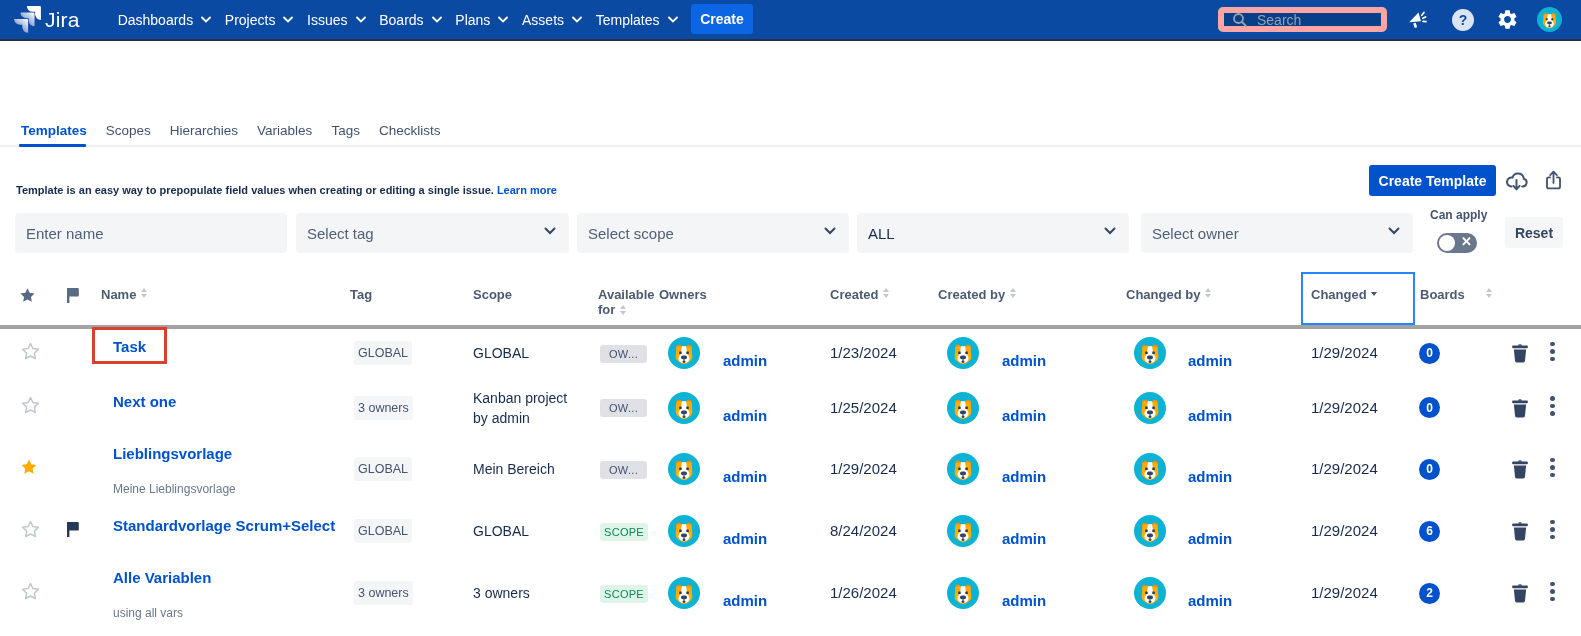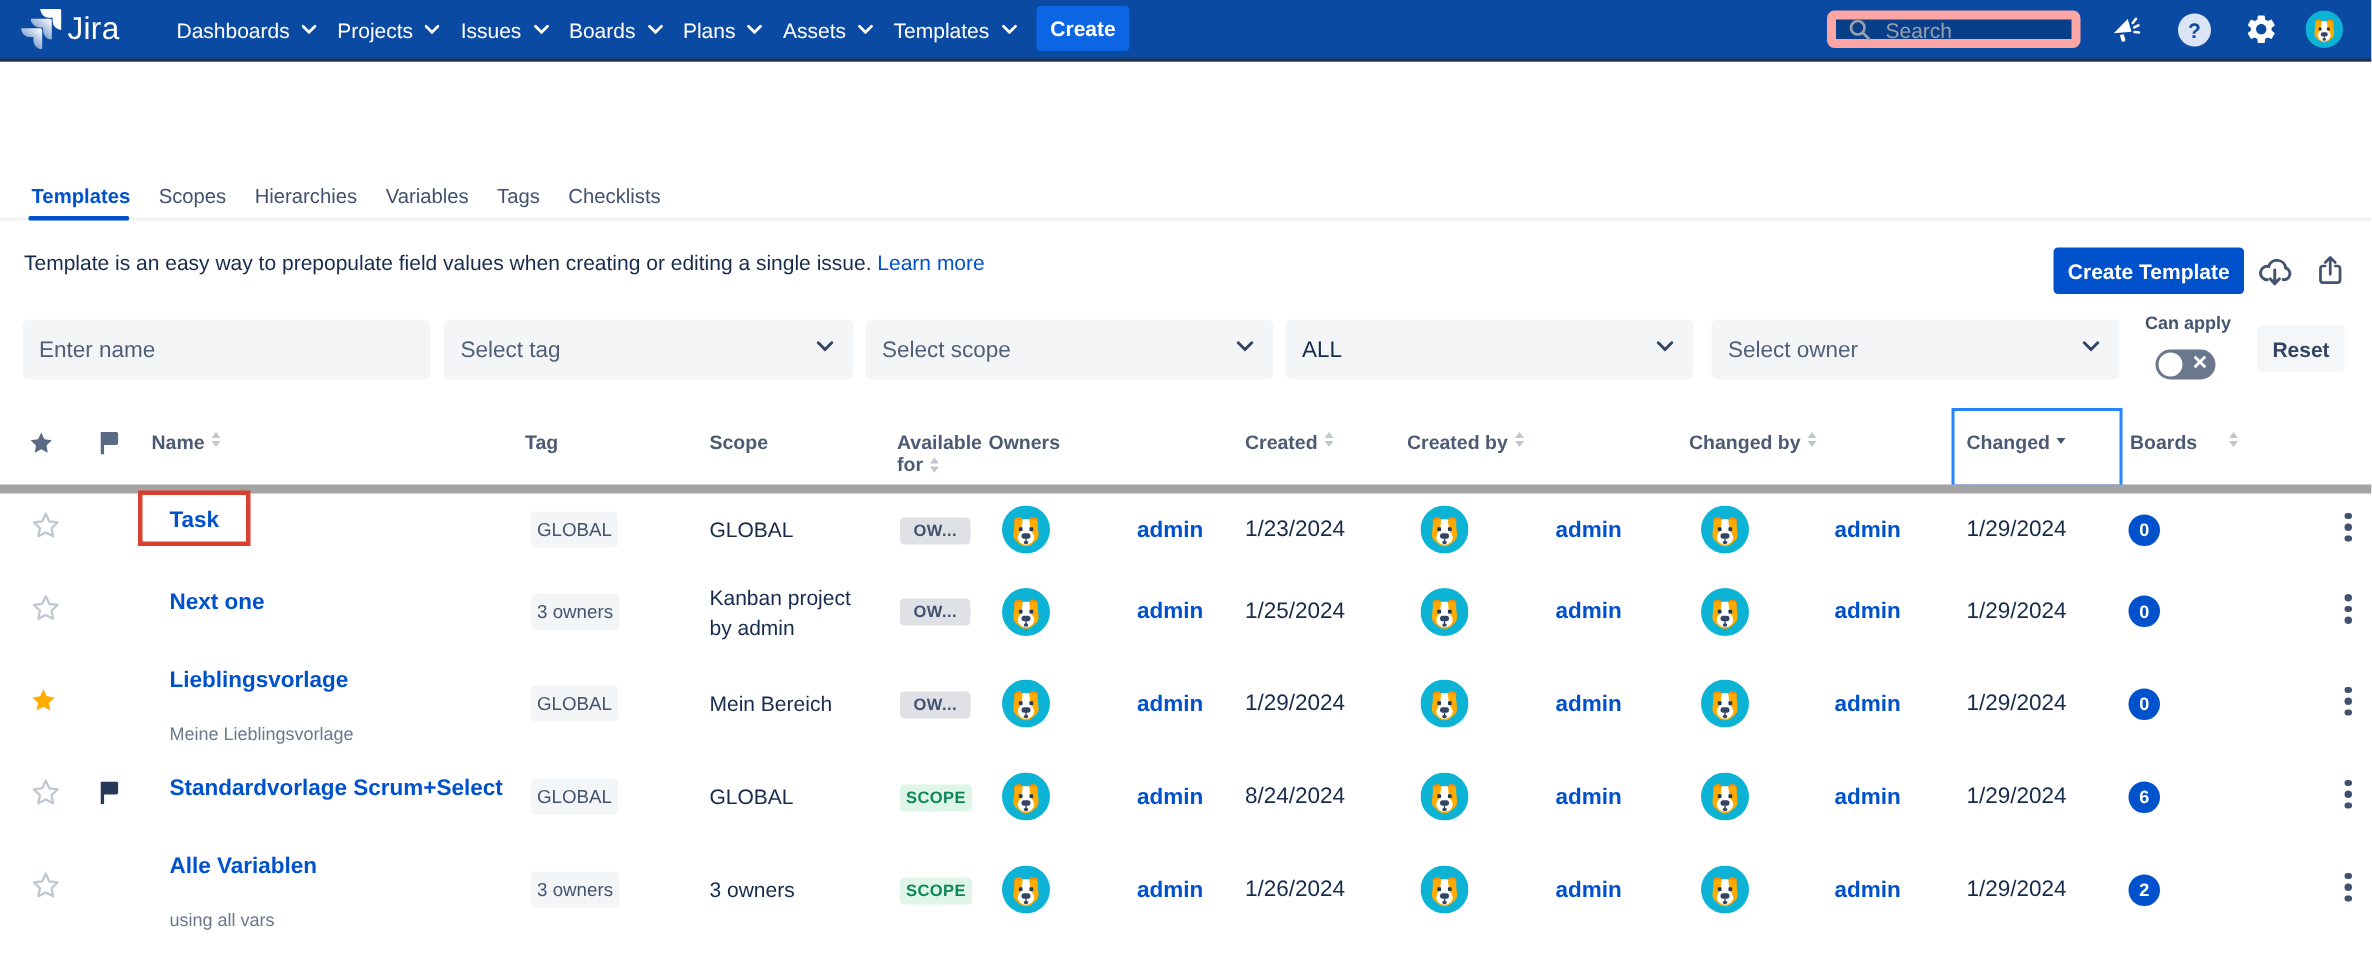--- a/index.html
+++ b/index.html
@@ -16,55 +16,55 @@
 .srch{position:absolute;left:1218px;top:7px;width:169px;height:25px;background:#093e88;border:6px solid #fca5a5;border-radius:5px;display:flex;align-items:center;}
 .srch .ph{color:#97a0af;font-size:14px;margin-left:9px;}
 .navic{position:absolute;top:8px;}
 
 h1{position:absolute;left:22px;top:59px;font-size:28px;font-weight:700;color:#172b4d;letter-spacing:0;}
 .tabs{position:absolute;left:21px;top:123px;display:flex;}
 .tab{font-size:13.5px;color:#42526e;margin-right:19px;}
 .tab.act{color:#0052cc;font-weight:700;}
 .tabgray{position:absolute;left:0;top:145px;width:1581px;height:2px;background:#f0f1f4;}
 .tabblue{position:absolute;left:19px;top:144px;width:67px;height:3px;background:#0052cc;border-radius:1px;}
-.desc{position:absolute;left:16px;top:167px;font-size:14px;color:#172b4d;}
+.desc{position:absolute;left:16px;top:184px;font-size:11px;color:#172b4d;font-weight:bold;}
 .desc a{color:#0052cc;text-decoration:none;}
 .ctbtn{position:absolute;left:1369px;top:165px;width:127px;height:31px;background:#0052cc;border-radius:3px;color:#fff;font-size:14px;font-weight:700;display:flex;align-items:center;justify-content:center;}
 
 .fi{position:absolute;top:213px;height:40px;background:#f4f5f7;border-radius:4px;display:flex;align-items:center;font-size:15px;color:#505f79;}
 .fi .tx{margin-left:11px;}
 .fi .dark{color:#172b4d;}
 .fi svg{position:absolute;right:13px;top:14px;}
 .canlab{position:absolute;left:1430px;top:208px;white-space:nowrap;font-size:12px;font-weight:700;color:#44546f;}
 .toggle{position:absolute;left:1437px;top:233px;width:40px;height:20px;background:#6b778c;border-radius:10px;}
 .toggle .knob{position:absolute;left:2px;top:2px;width:16px;height:16px;border-radius:8px;background:#fff;}
 .toggle .x{position:absolute;right:5px;top:1px;color:#fff;font-size:13px;font-weight:700;}
 .resetbtn{position:absolute;left:1505px;top:217px;width:58px;height:31px;background:#f5f6f8;border-radius:3px;color:#344563;font-size:14px;font-weight:700;display:flex;align-items:center;justify-content:center;}
 
 .trow{position:absolute;left:0;width:1581px;display:flex;padding-left:16px;}
 .c1{width:40px}.c2{width:45px}.c3{width:249px}.c4{width:123px}.c5{width:125px}.c6{width:60px}.c7{width:172px}.c8{width:108px}.c9{width:188px}.c10{width:175px}.c11{width:114px}.c12{width:80px}.c13{width:70px}
-.thead{top:270px;height:59px;border-bottom:6px solid #a3a3a3;font-size:13px;font-weight:700;color:#4c5b73;}
+.thead{top:270px;height:59px;border-bottom:4px solid #a3a3a3;font-size:13px;font-weight:700;color:#4c5b73;}
 .thead>div{display:flex;align-items:flex-start;padding-top:17px;}
 .sortp{display:inline-block;margin-left:5px;position:relative;top:1px;}
 .sortp i{display:block;width:0;height:0;border-left:3.5px solid transparent;border-right:3.5px solid transparent;}
 .sortp .u{border-bottom:4px solid #c1c7d0;margin-bottom:2px;}
 .sortp .d{border-top:4px solid #c1c7d0;}
 .dsort{display:inline-block;width:0;height:0;border-left:3.5px solid transparent;border-right:3.5px solid transparent;border-top:4.5px solid #44546f;margin-left:4px;position:relative;top:5px;}
 .bluebox{position:absolute;left:1301px;top:272px;width:114px;height:53px;border:2px solid #2684ff;background:transparent;}
 .redbox{position:absolute;left:92px;top:327px;width:75px;height:37px;border:3px solid #d9402f;}
 .row{align-items:center;}
 .namecol{display:flex;flex-direction:column;justify-content:center;}
 .name{font-size:15px;font-weight:700;color:#0052cc;line-height:21px;text-decoration:none;}
 .sub{font-size:12px;color:#6b778c;line-height:14px;margin-top:18px;}
 .chip{background:#f4f5f7;border-radius:3px;padding:5px 4px;font-size:12.5px;color:#44546f;margin-left:4px;display:inline-block;}
 .scopetx{font-size:14px;color:#172b4d;line-height:20px;}
-.badge{font-size:11px;font-weight:700;border-radius:3px;padding:3px 5px;letter-spacing:0.3px;display:inline-block;margin-left:2px;}
+.badge{font-size:11px;font-weight:400;border-radius:3px;padding:3px 5px;letter-spacing:0.3px;display:inline-block;margin-left:2px;}
 .bow{background:#dfe1e6;color:#42526e;padding:3px 9px;}
 .bscope{background:#dff5e8;color:#0b855a;padding:3px 4px;}
-.avwrap{display:flex;align-items:center;gap:35px;}
+.avwrap{display:flex;align-items:flex-end;}
 .admin{font-size:15px;font-weight:700;color:#0052cc;}
 .date{font-size:15px;color:#172b4d;}
 .ucount{width:21px;height:21px;border-radius:11px;background:#0052cc;color:#fff;font-size:12px;font-weight:700;display:flex;align-items:center;justify-content:center;margin-left:4px;}
 .kebab{display:flex;flex-direction:column;}
 .kebab i{width:4.5px;height:4.5px;border-radius:3px;background:#42526e;margin-bottom:3px;}
 </style>
 </head>
 <body>
 <svg width="0" height="0" style="position:absolute">
 <defs>

